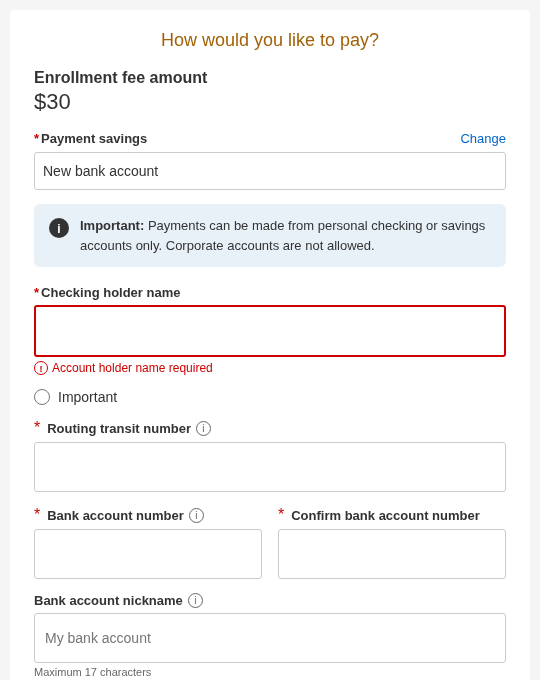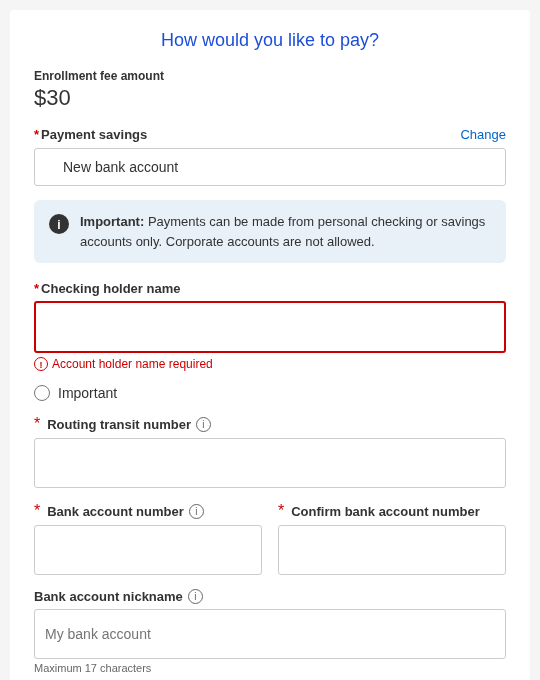--- a/index.html
+++ b/index.html
@@ -15,25 +15,25 @@
     .container {
       background: #fff;
       width: 520px;
       padding: 20px 24px 24px 24px;
       border-radius: 4px;
     }
     .page-title {
       text-align: center;
       font-size: 18px;
       font-weight: 400;
-      color: #1d4ed8;
+      color: #a16207;
       margin-bottom: 18px;
     }
     .enrollment-label {
-      font-size: 12px;
+      font-size: 16px;
       font-weight: 700;
       color: #333;
       margin-bottom: 2px;
     }
     .enrollment-amount {
       font-size: 22px;
       font-weight: 400;
       color: #333;
       margin-bottom: 16px;
     }
@@ -54,21 +54,21 @@
     }
     .change-link {
       font-size: 13px;
       color: #0066cc;
       text-decoration: none;
       cursor: pointer;
     }
     .payment-method-box {
       border: 1px solid #ccc;
       border-radius: 3px;
-      padding: 10px 28px;
+      padding: 10px 8px;
       font-size: 14px;
       color: #333;
       margin-bottom: 14px;
       background: #fff;
     }
     .info-box {
       background: #e8f0f8;
       border-radius: 6px;
       padding: 12px 14px;
       display: flex;

